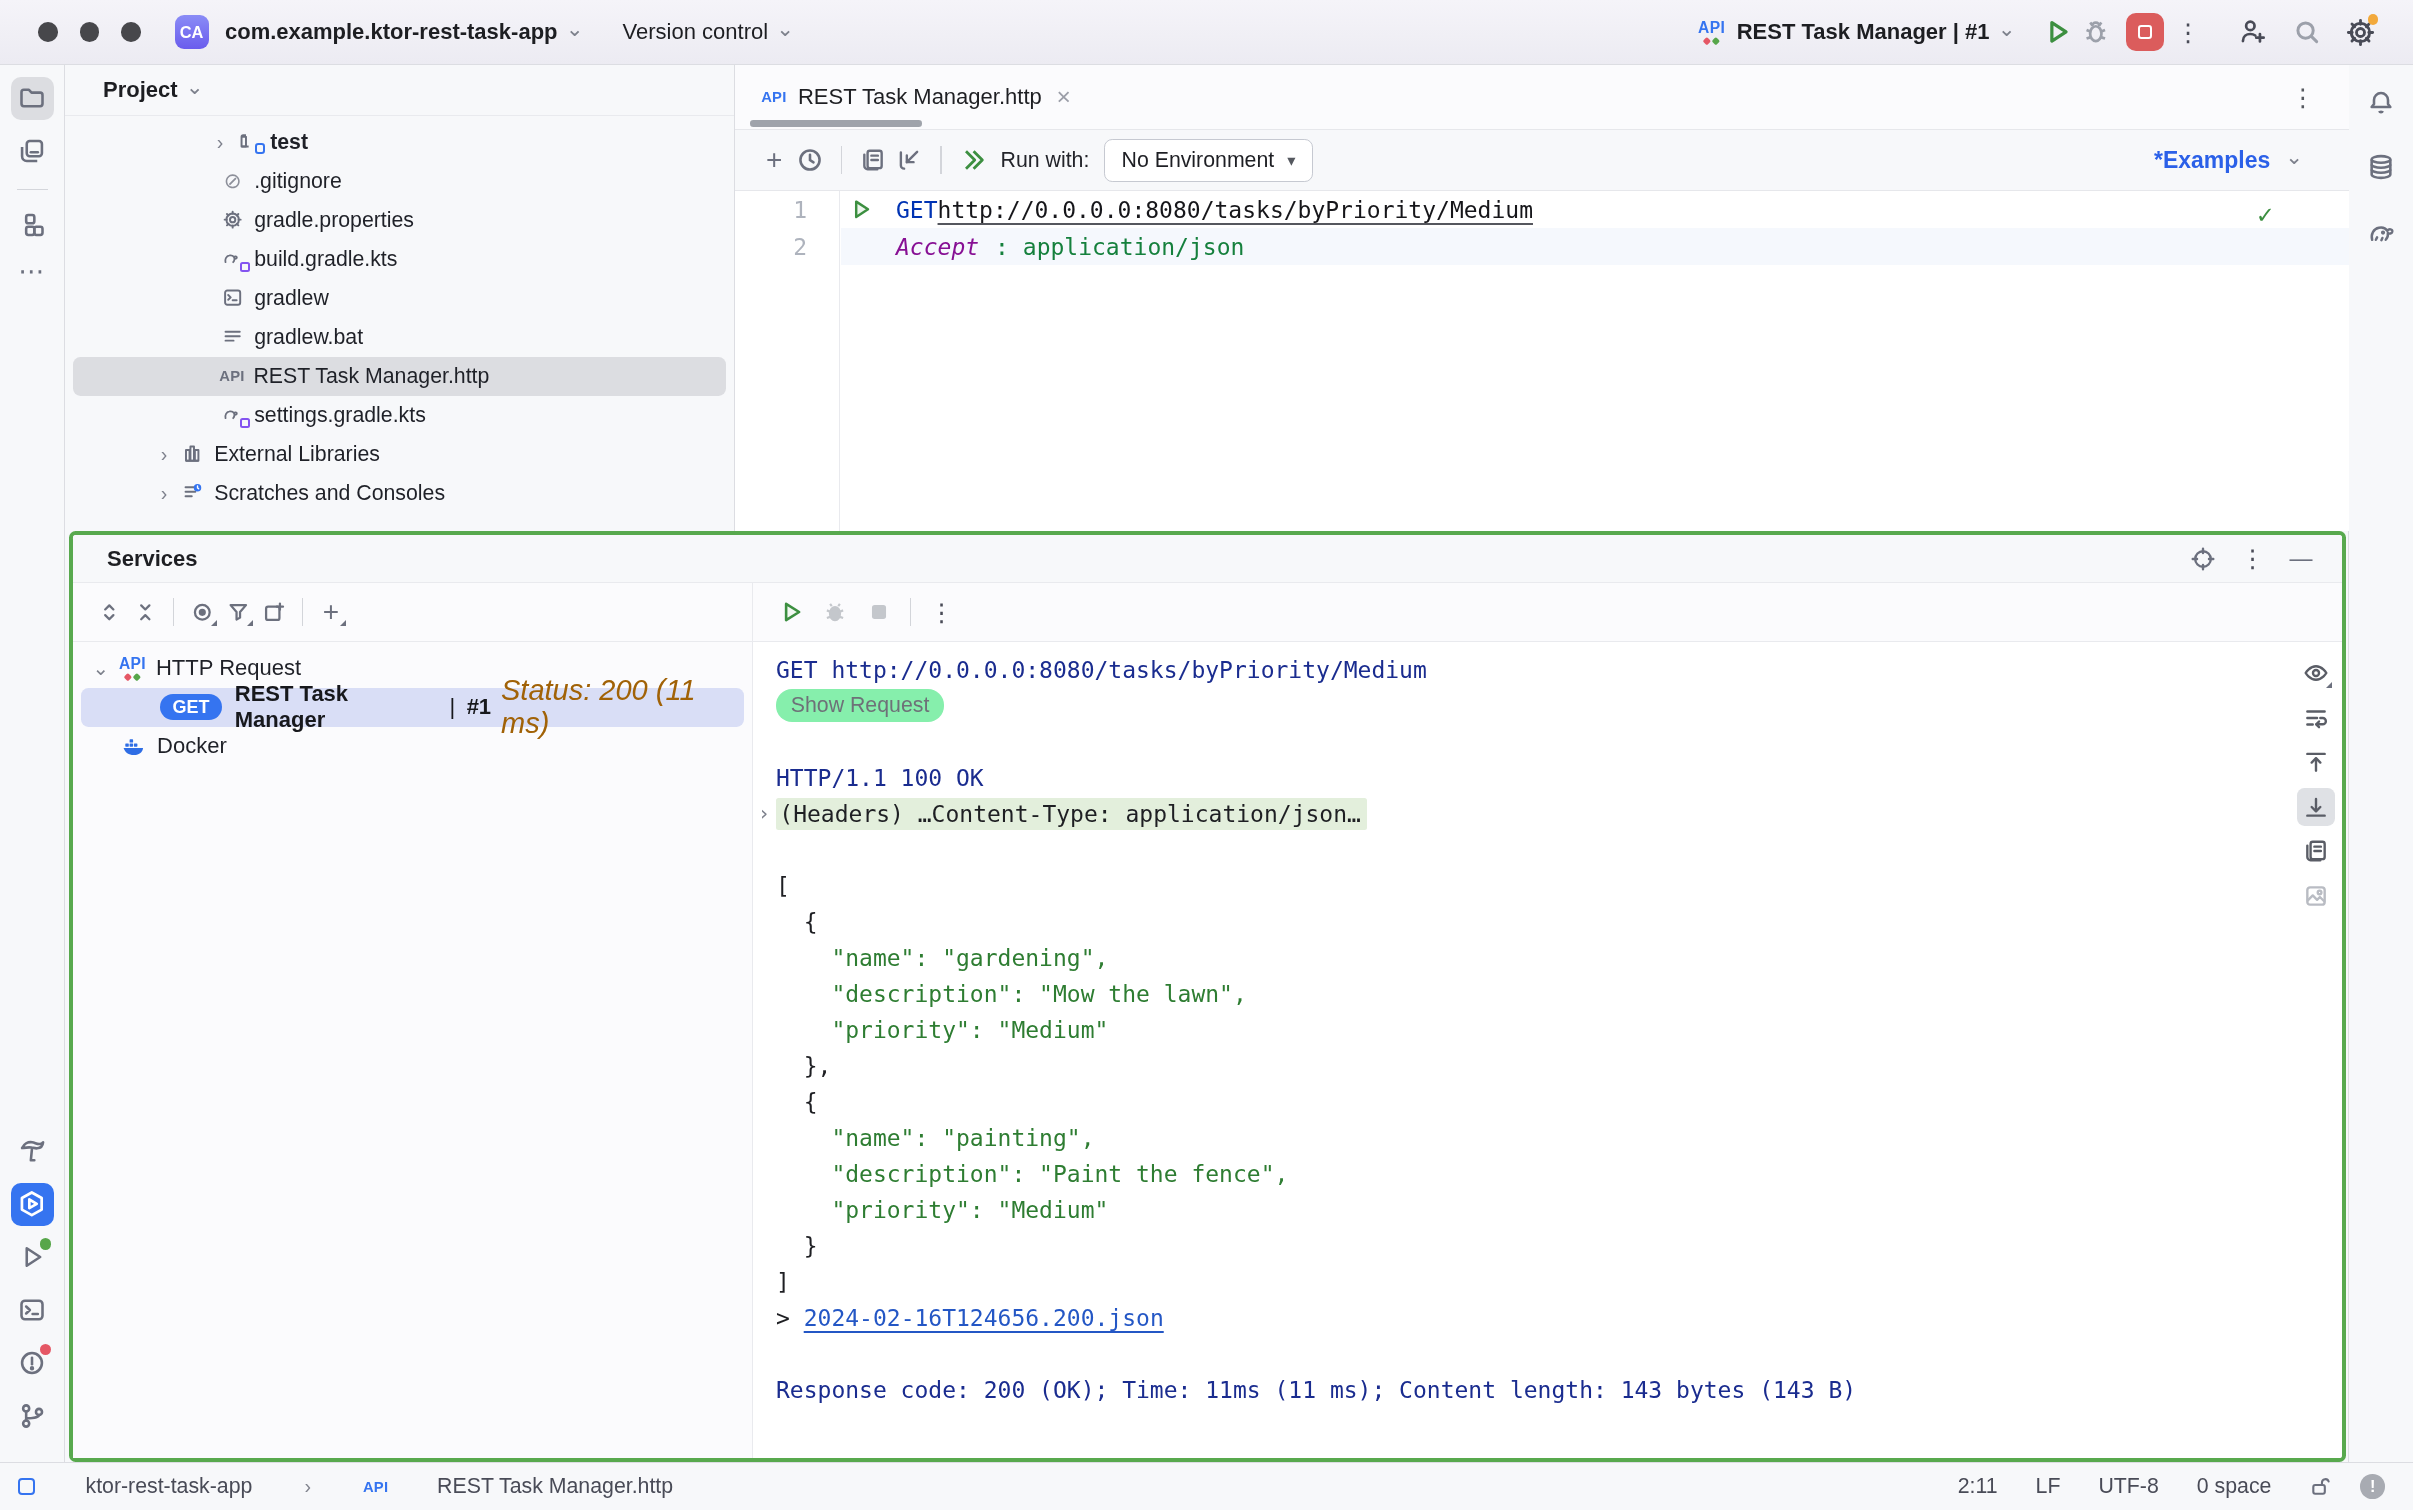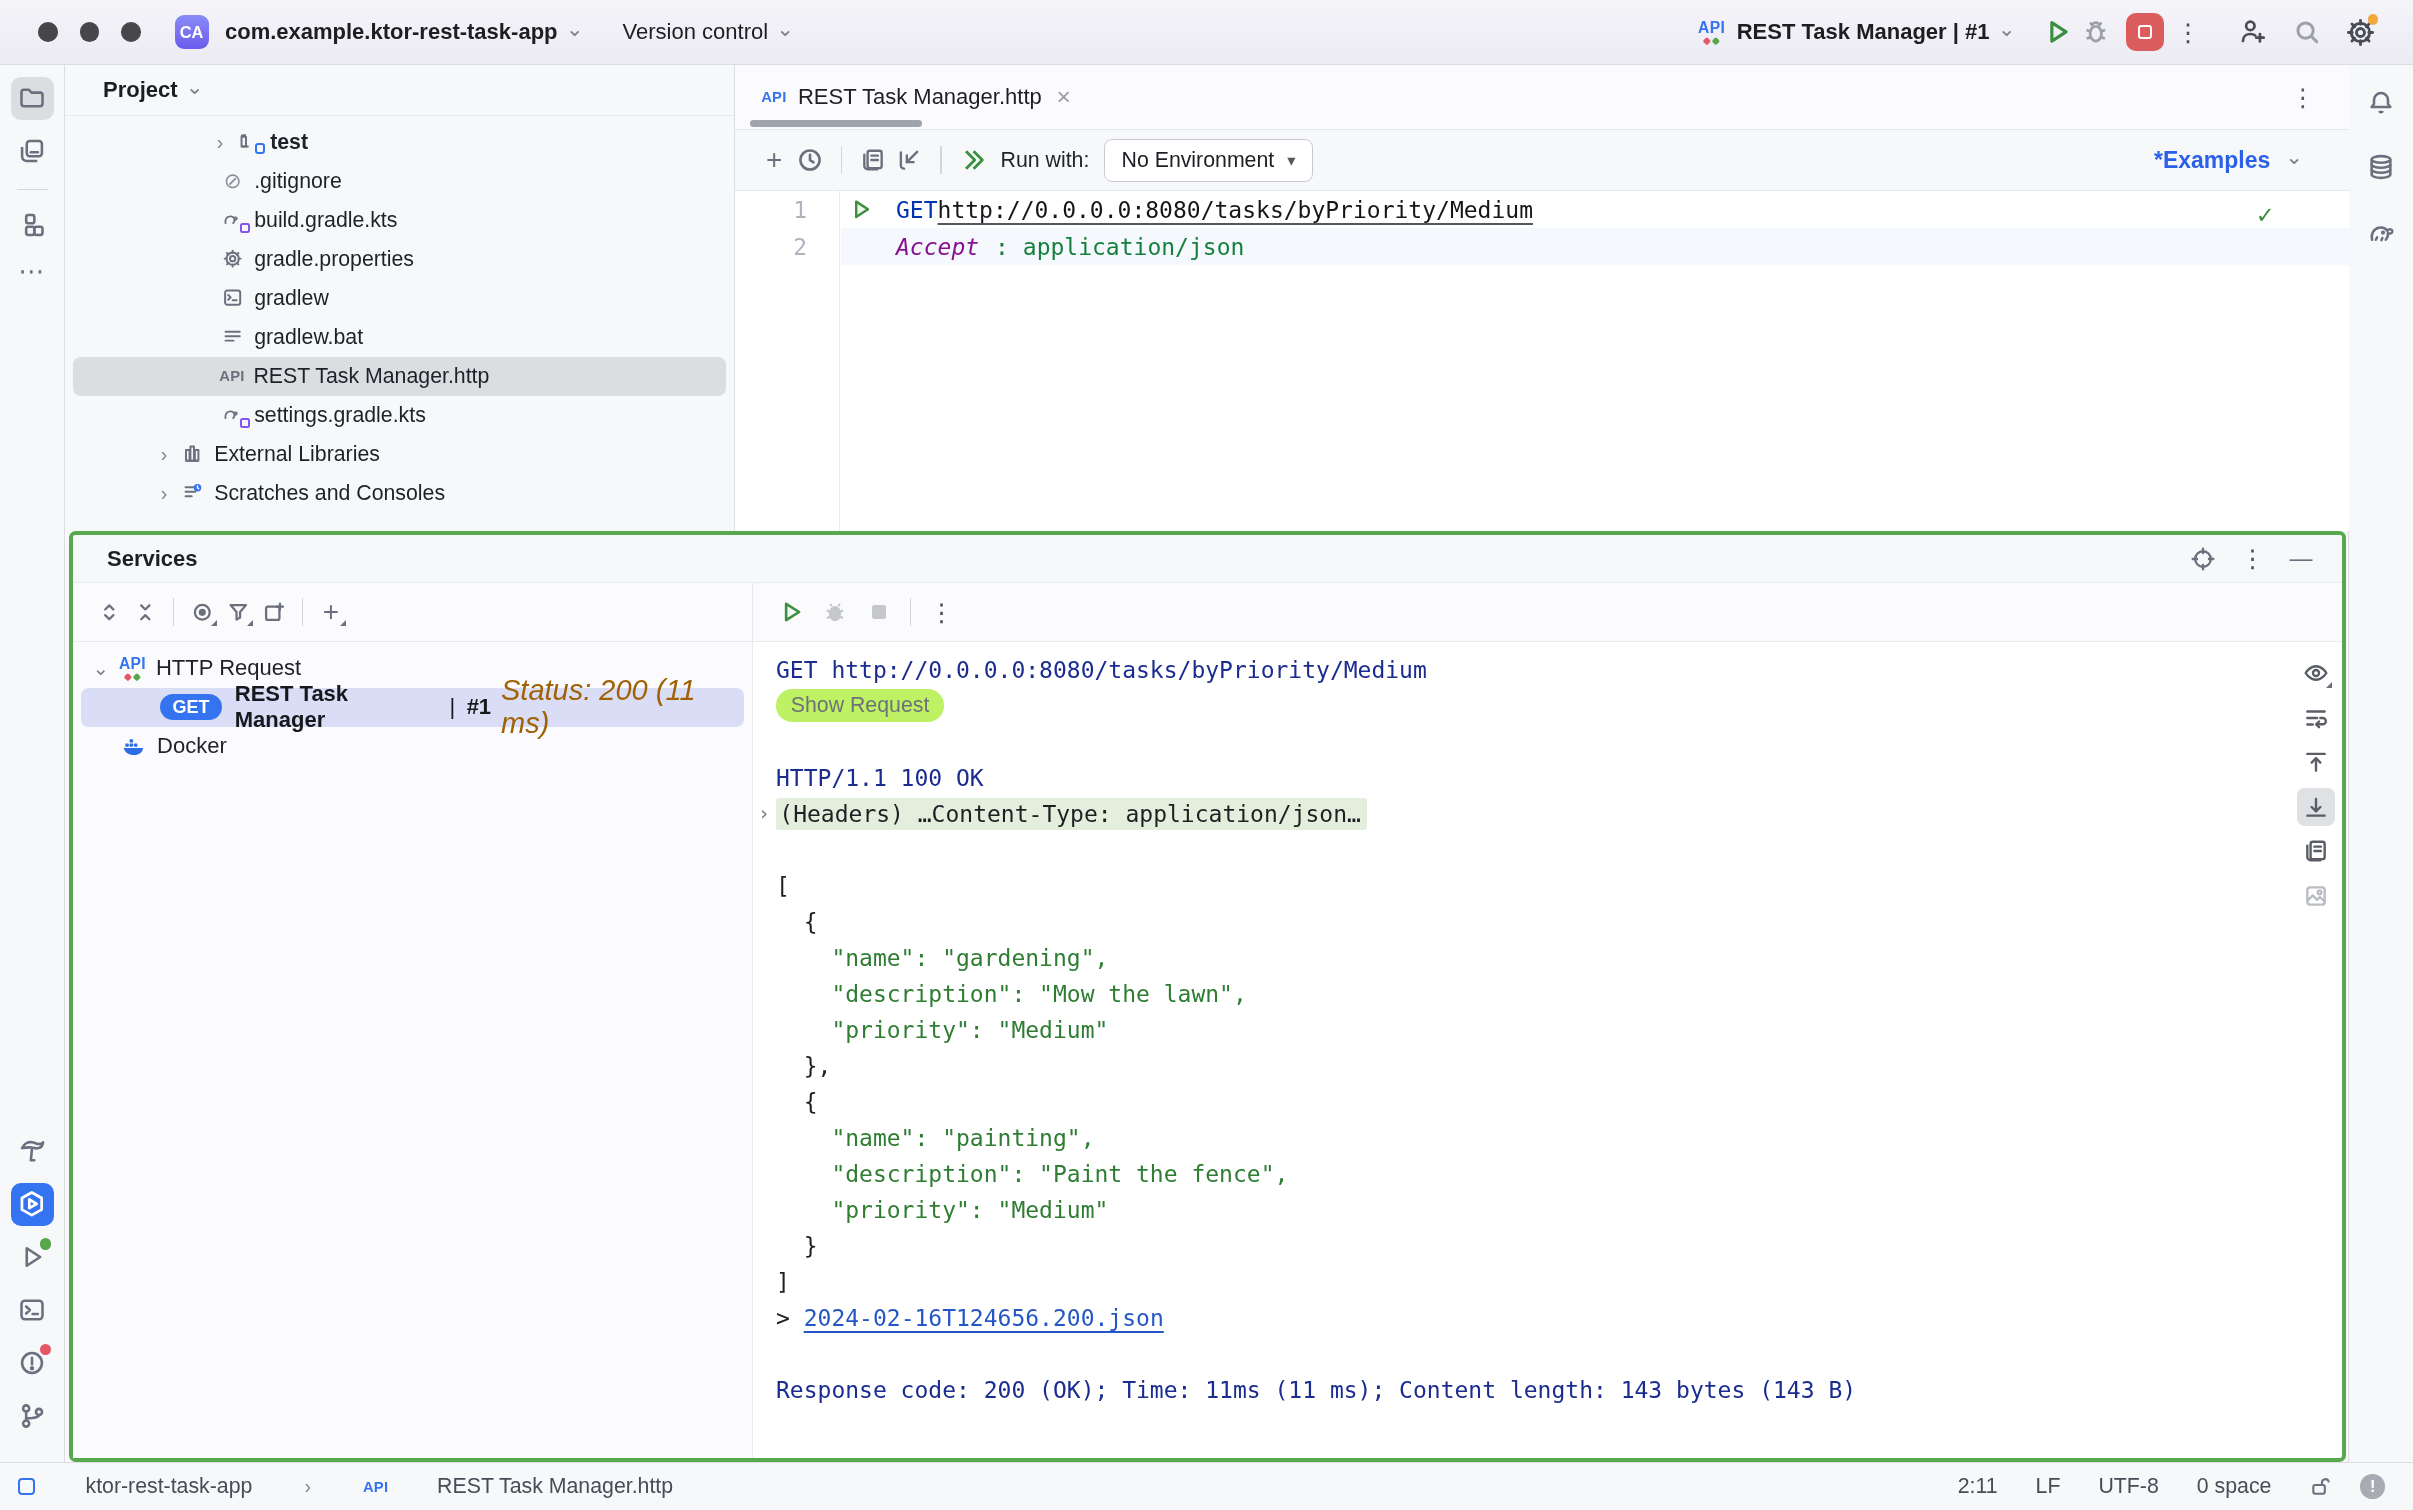--- a/index.html
+++ b/index.html
@@ -109,21 +109,21 @@
   .req-div { margin:0 11.5px; color:#17181c; font-weight:400; }
   .req-num { font-weight:700; color:#17181c; margin-right:9.9px; }
   .req-status { color:#a16207; font-size:29px;font-style:italic; }
   .svc-console { flex:1; display:flex; flex-direction:column; position:relative; min-width:0; }
   .con-toolbar { height:59px; display:flex; align-items:center; padding-left:19.7px; border-bottom:0.8px solid #e9eaee; color:#6c707e; background:#fbfbfd; }
   .con-body { flex:1; padding:9.9px 66px 0 23px; font-family:"DejaVu Sans Mono", monospace; font-size:23px; position:relative; }
   .cl { height:36px; display:flex; align-items:center; white-space:pre; position:relative; }
   .cl.nav { color:#1a2c8f; }
   .cl.blk { color:#1e1f23; }
   .cl.grn { color:#2e7d32; }
-  .chip { background:#bef264; border-radius:16px; color:#6e7178; font-family:"Liberation Sans",sans-serif; font-size:21.3px; padding:4.1px 14.8px; }
+  .chip { background:#86efac; border-radius:16px; color:#6e7178; font-family:"Liberation Sans",sans-serif; font-size:21.3px; padding:4.1px 14.8px; }
   .fold-chev { position:absolute; left:-18px; color:#7d818c; font-size:19.7px; }
   .fold-span { background:#e3efdc; color:#1e1f23; padding:3.3px 6.6px 3.3px 3.3px; border-radius:2.5px; }
   .link { color:#2457c5; text-decoration:underline; text-underline-offset:4.9px; }
   .con-strip { position:absolute; right:6.6px; top:71px; display:flex; flex-direction:column; gap:6.6px; align-items:center; color:#5a5d66; }
   .con-strip .sbx { width:38px; height:38px; display:flex; align-items:center; justify-content:center; border-radius:7.4px; position:relative; }
   .con-strip .sbx.active { background:#dfe1e5; }
   .con-strip .sbx.disabled { color:#b9bcc3; }
   .caret-corner { position:absolute; right:3.3px; bottom:4.1px; width:0; height:0; border-left:6.6px solid transparent; border-bottom:6.6px solid #6c707e; }
 
   
@@ -308,37 +308,37 @@
       <span style="font-weight:600">test</span>
     </div>
 
     <div class="trow ind-file">
       <span class="ticon" style="font-size:21.3px;color:#8d909a">⊘</span>
       <span>.gitignore</span>
     </div>
 
     <div class="trow ind-file">
       <span class="ticon">
-        <svg width="21.3" height="21.3" viewBox="0 0 24 24" fill="none" stroke="#6c707e" stroke-width="2" stroke-linecap="round">
-          <path d="M4 16c-.8-3.5.8-7 4.3-7.6 2.5-.5 4.4.6 5.3 2 1-1.7 3.3-1 3.1.5-.2 1.3-1.9 1.5-2.8.8.3 1.7-.2 3.1-1.3 4.3"></path>
-        </svg>
-        <span class="badge-sq" style="right:-2.5px;bottom:-2.5px;width:9.9px;height:9.9px;border:2px solid #8454f0;border-radius:2.5px"></span>
-      </span>
-      <span>build.gradle.kts</span>
-    </div>
-
-    <div class="trow ind-file">
-      <span class="ticon">
         <svg width="21.3" height="21.3" viewBox="0 0 24 24" fill="none" stroke="#6c707e" stroke-width="2.2" stroke-linecap="round">
           <circle cx="12" cy="12" r="3"></circle>
             <circle cx="12" cy="12" r="7"></circle>
           <path d="M12 3v2.4M12 18.6V21M3 12h2.4M18.6 12H21M5.6 5.6l1.7 1.7M16.7 16.7l1.7 1.7M18.4 5.6l-1.7 1.7M7.3 16.7l-1.7 1.7"></path>
         </svg>
       </span>
       <span>gradle.properties</span>
+    </div>
+
+    <div class="trow ind-file">
+      <span class="ticon">
+        <svg width="21.3" height="21.3" viewBox="0 0 24 24" fill="none" stroke="#6c707e" stroke-width="2" stroke-linecap="round">
+          <path d="M4 16c-.8-3.5.8-7 4.3-7.6 2.5-.5 4.4.6 5.3 2 1-1.7 3.3-1 3.1.5-.2 1.3-1.9 1.5-2.8.8.3 1.7-.2 3.1-1.3 4.3"></path>
+        </svg>
+        <span class="badge-sq" style="right:-2.5px;bottom:-2.5px;width:9.9px;height:9.9px;border:2px solid #8454f0;border-radius:2.5px"></span>
+      </span>
+      <span>build.gradle.kts</span>
     </div>
 
     <div class="trow ind-file">
       <span class="ticon">
         <svg width="21.3" height="21.3" viewBox="0 0 24 24" fill="none" stroke="#6c707e" stroke-width="2.2" stroke-linecap="round" stroke-linejoin="round">
           <rect x="3.5" y="4" width="17" height="16" rx="2.5"></rect>
             <path d="M7 9l2.8 2.7L7 14.4M12 15h4.5"></path>
         </svg>
       </span>
       <span>gradlew</span>

